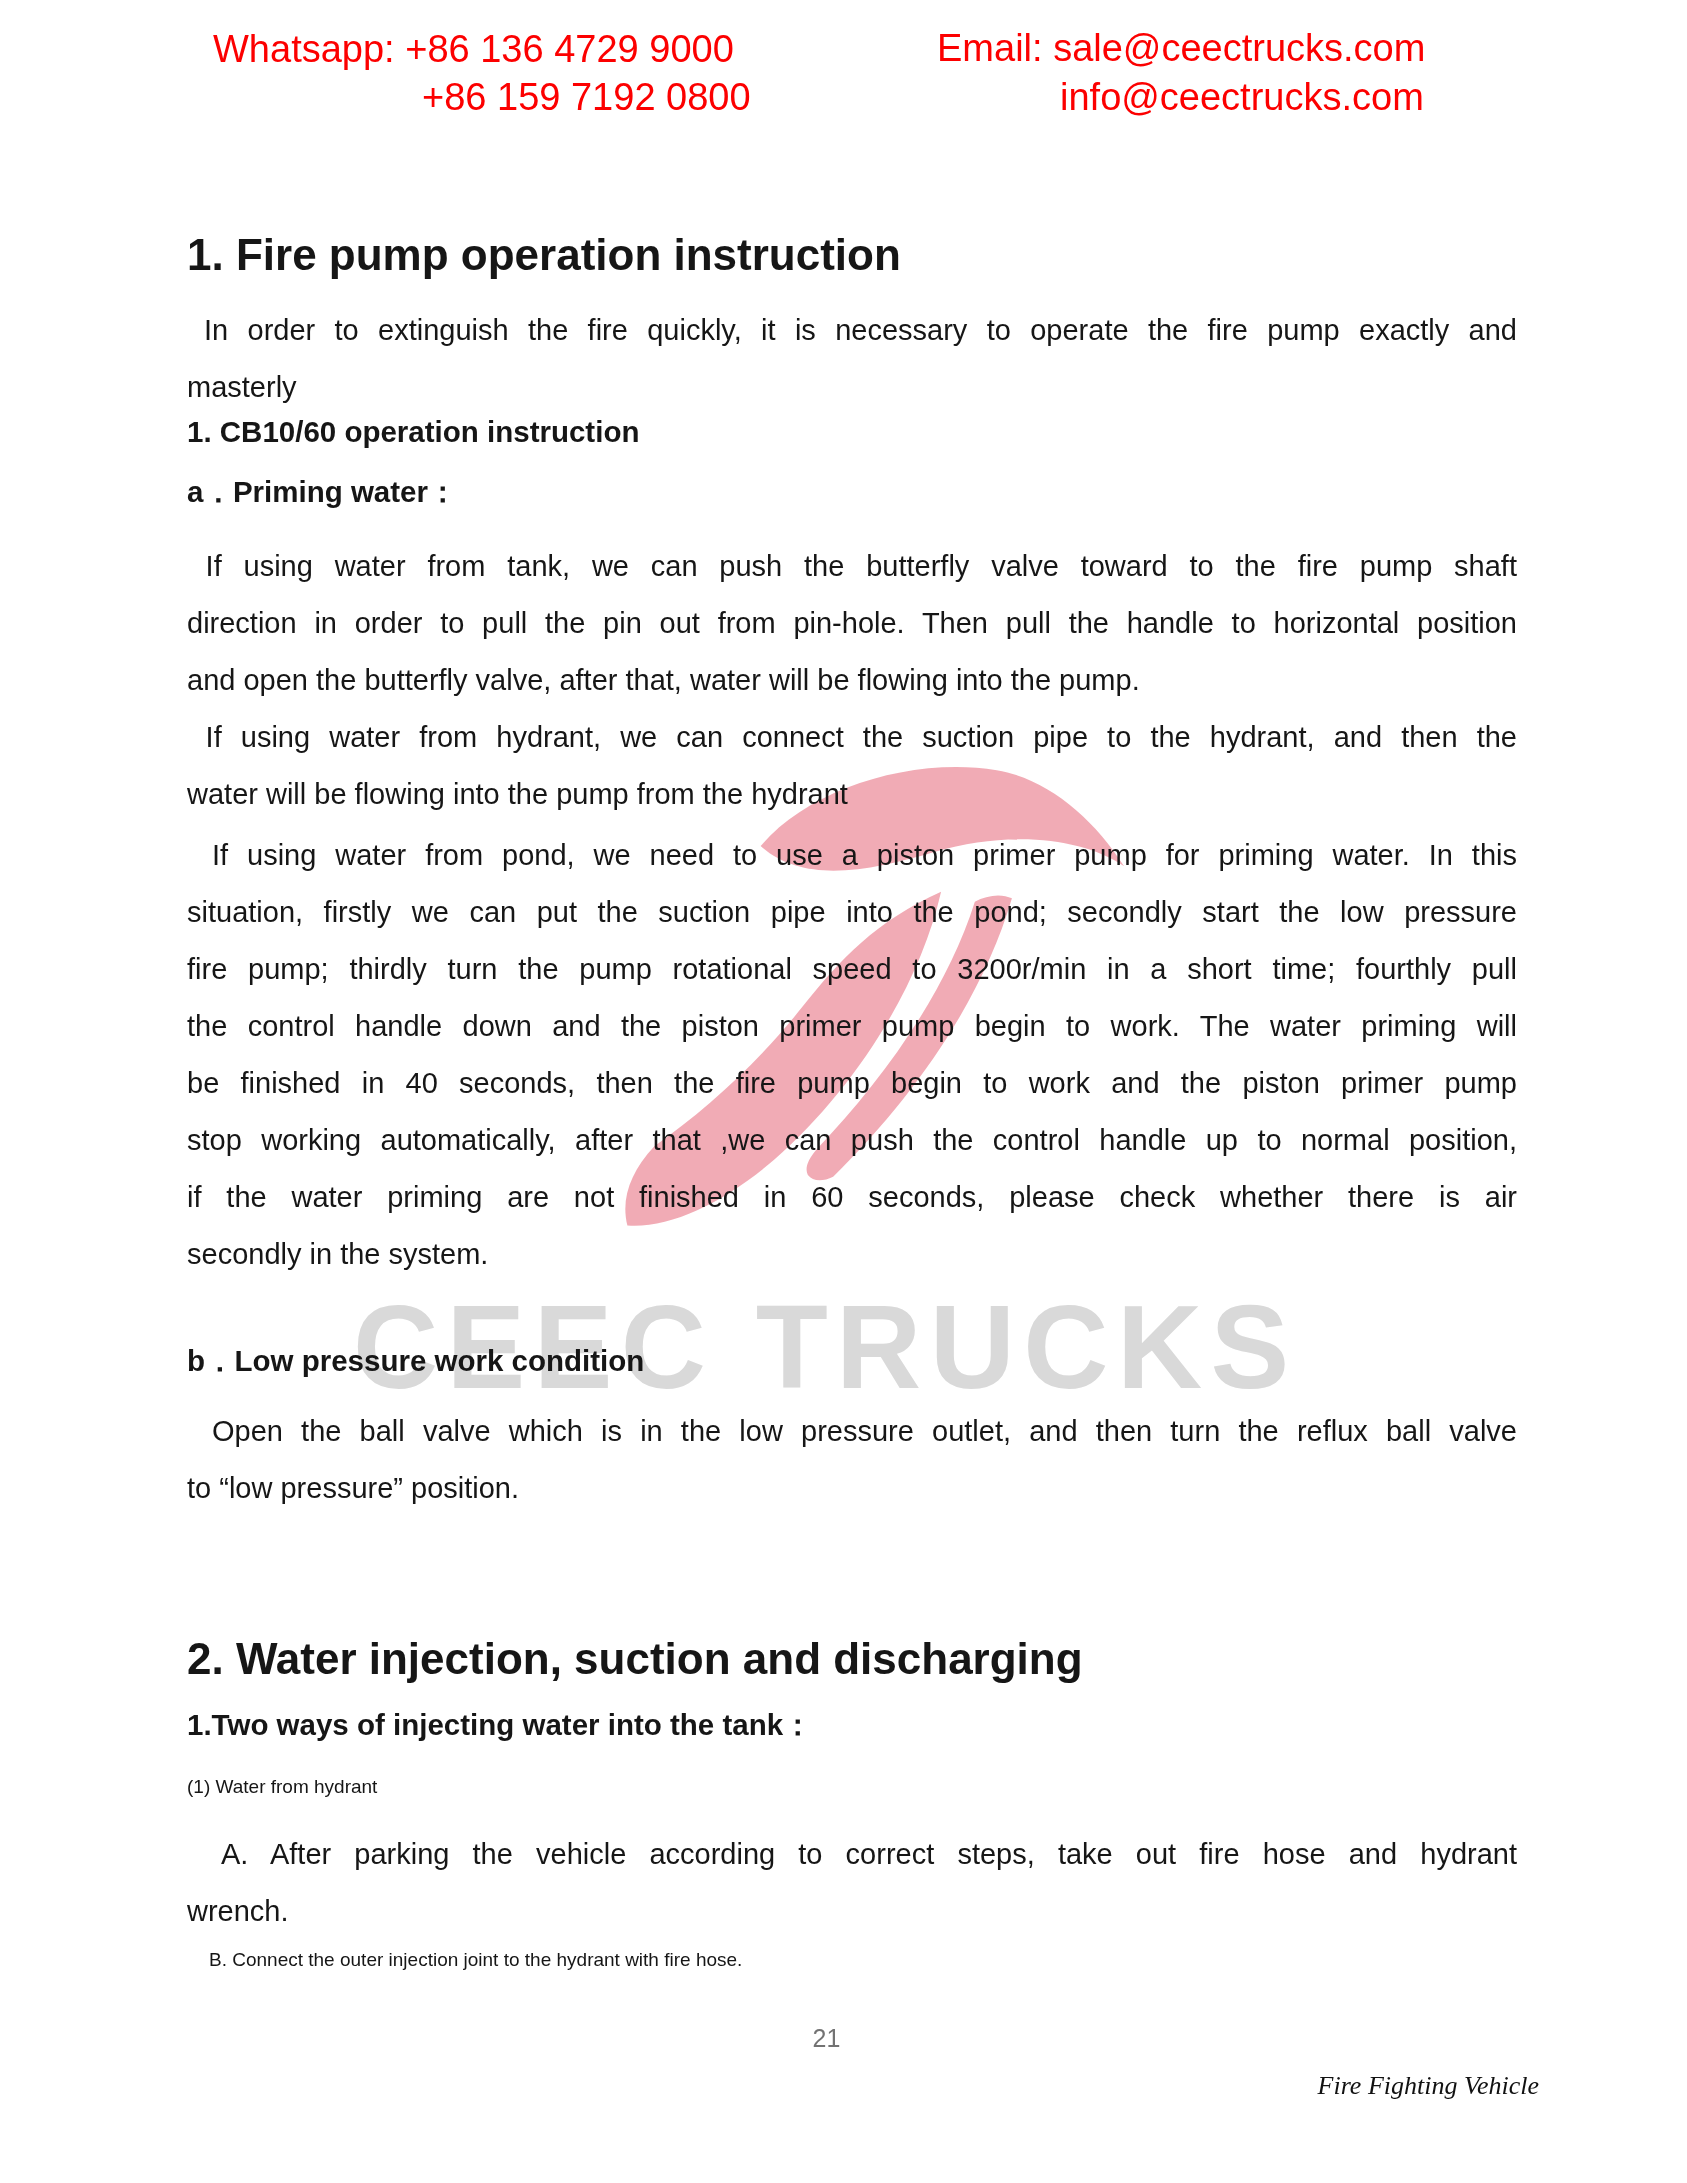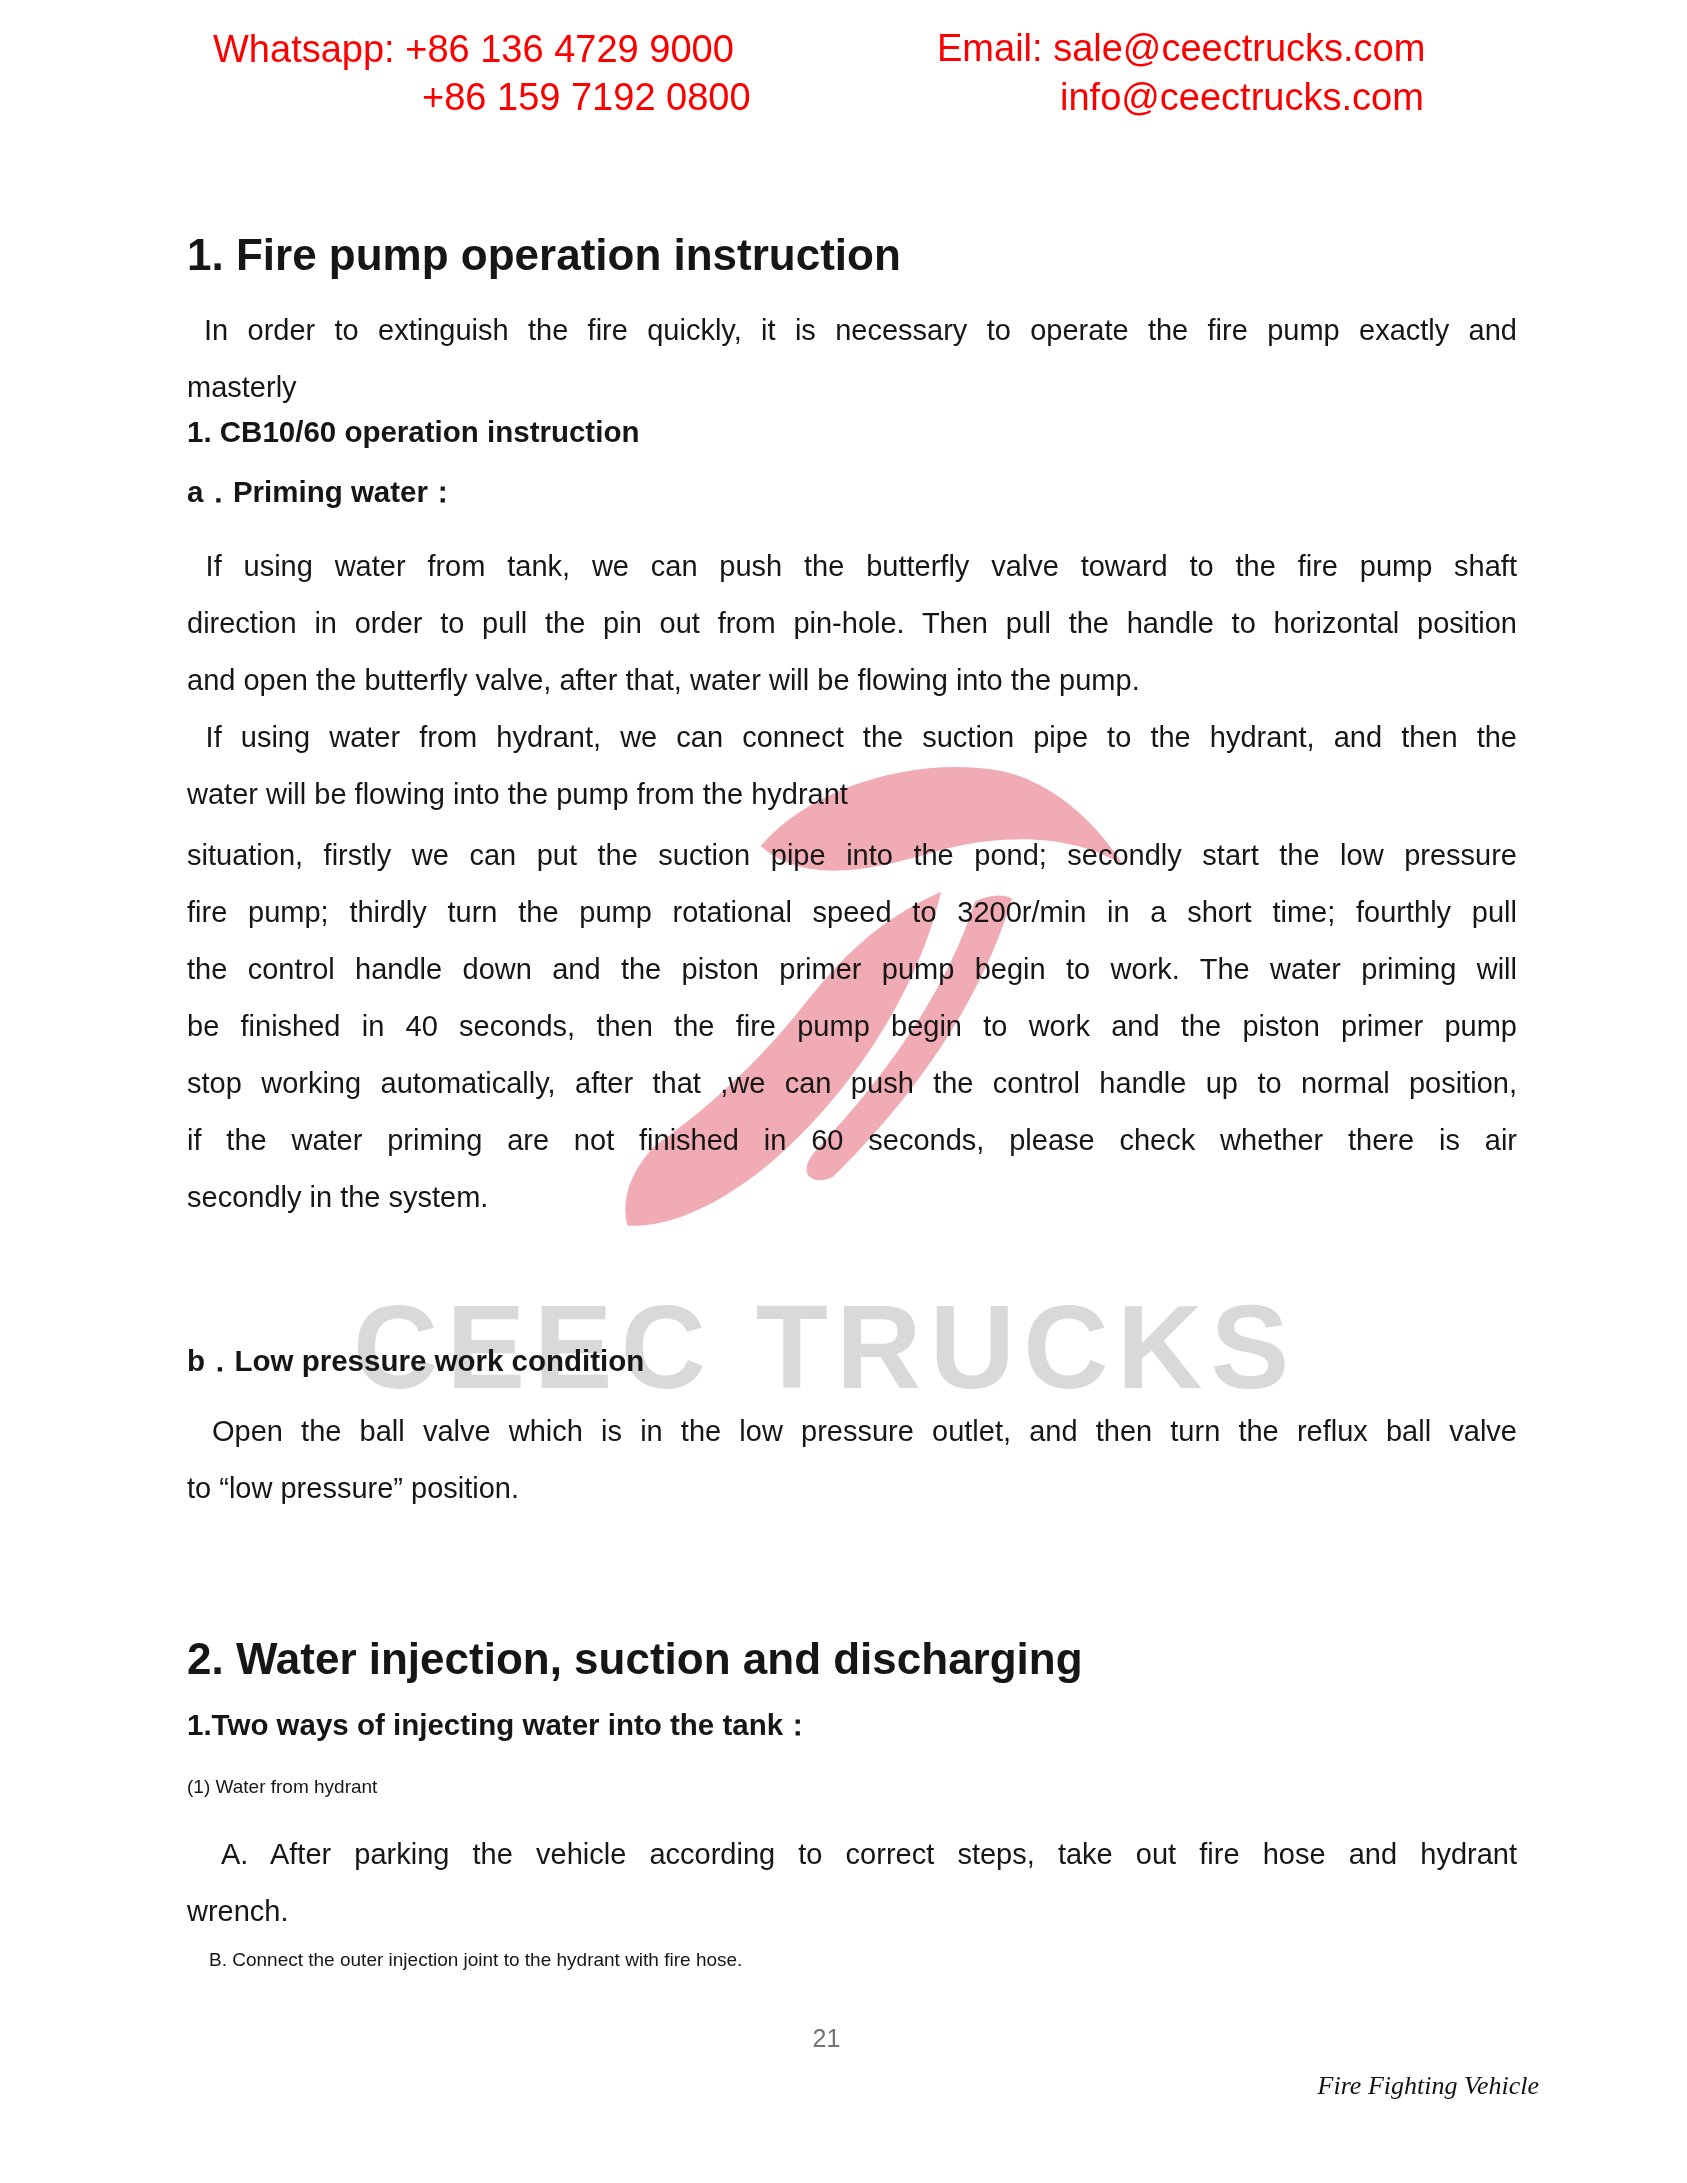--- a/index.html
+++ b/index.html
@@ -93,20 +93,21 @@
         <div class="blk para" style="top: 538px;">
           <div class="line just" style="text-indent: 18.6px;">If using water from tank, we can push the butterfly valve toward to the fire pump shaft</div>
           <div class="line just">direction in order to pull the pin out from pin-hole. Then pull the handle to horizontal position</div>
           <div class="line">and open the butterfly valve, after that, water will be flowing into the pump.</div>
         </div>
         <div class="blk para" style="top: 709px;">
           <div class="line just" style="text-indent: 18.6px;">If using water from hydrant, we can connect the suction pipe to the hydrant, and then the</div>
           <div class="line">water will be flowing into the pump from the hydrant</div>
         </div>
         <div class="blk para" style="top: 827px;">
+          <div class="line just" style="text-indent: 25px;">If using water from pond, we need to use a piston primer pump for priming water. In this</div>
           <div class="line just">situation, firstly we can put the suction pipe into the pond; secondly start the low pressure</div>
           <div class="line just">fire pump; thirdly turn the pump rotational speed to 3200r/min in a short time; fourthly pull</div>
           <div class="line just">the control handle down and the piston primer pump begin to work. The water priming will</div>
           <div class="line just">be finished in 40 seconds, then the fire pump begin to work and the piston primer pump</div>
           <div class="line just">stop working automatically, after that ,we can push the control handle up to normal position,</div>
           <div class="line just">if the water priming are not finished in 60 seconds, please check whether there is air</div>
           <div class="line">secondly in the system.</div>
         </div>
         <div class="blk sub" style="top: 1341px;">b．Low pressure work condition</div>
         <div class="blk para" style="top: 1403px;">

